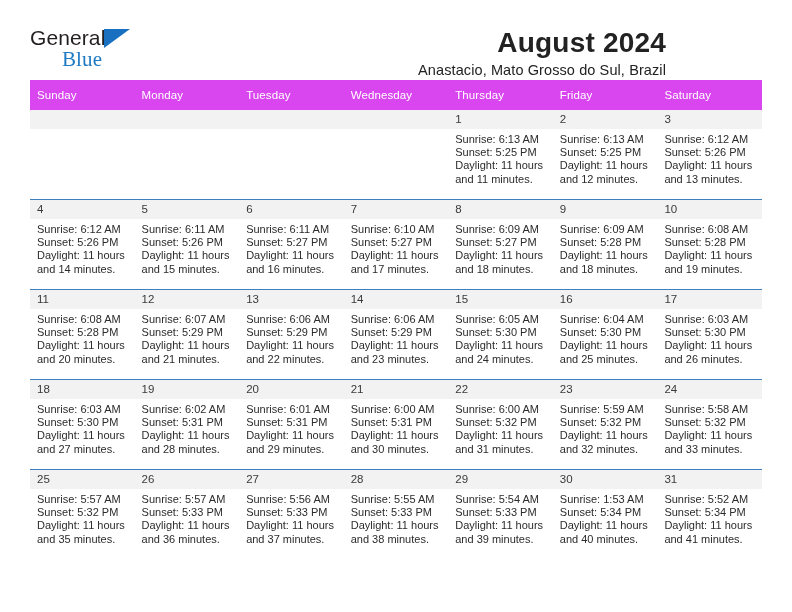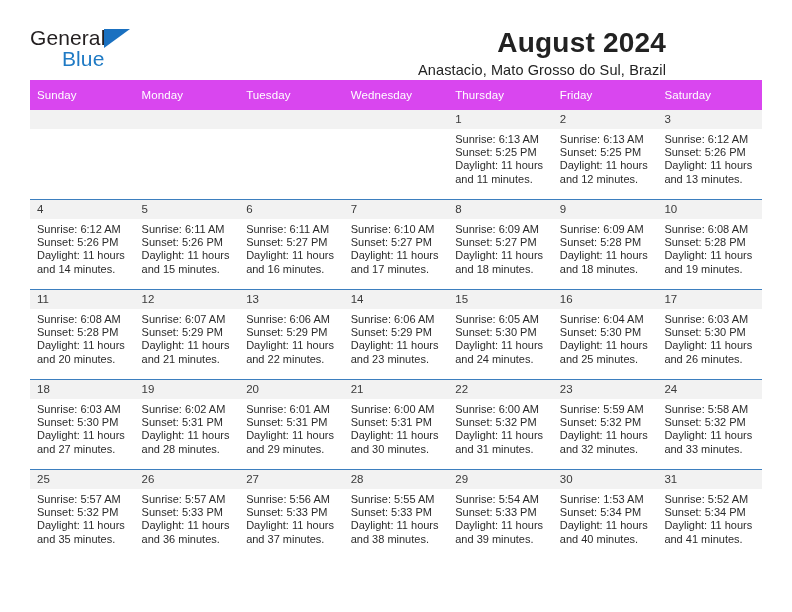--- a/index.html
+++ b/index.html
@@ -47,20 +47,21 @@
     line-height: 24px;
   }
   .brand-blue {
     position: absolute;
     left: 32px;
     top: 21px;
     font-size: 21px;
     color: #1f7ac4;
     letter-spacing: 0.1px;
     line-height: 24px;
+    font-family: Liberation Serif, serif;
   }
   .brand-tri {
     position: absolute;
     left: 74px;
     top: 3px;
     width: 0;
     height: 0;
     border-left: 26px solid #1a70c0;
     border-bottom: 19px solid transparent;
   }

